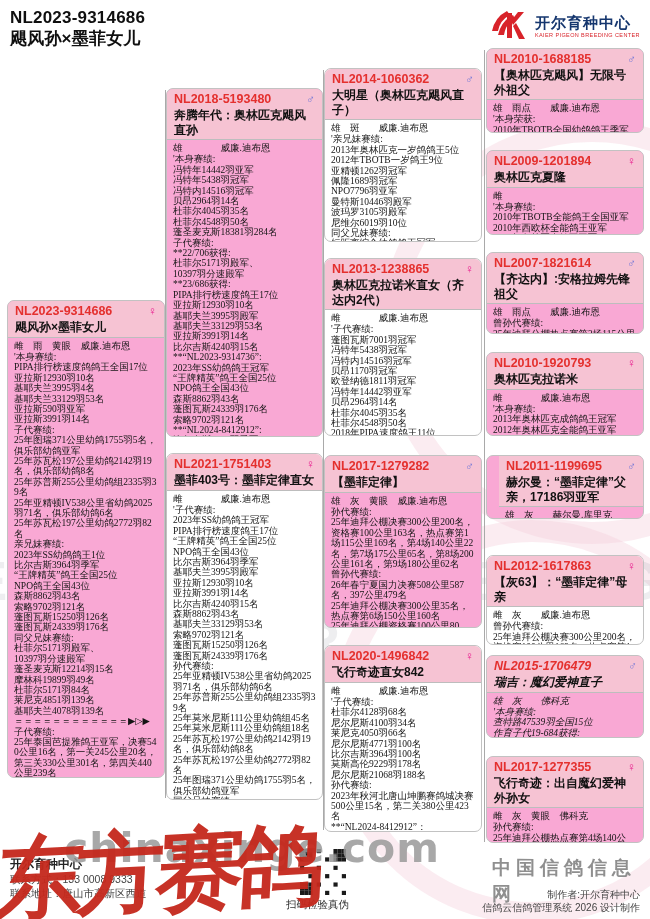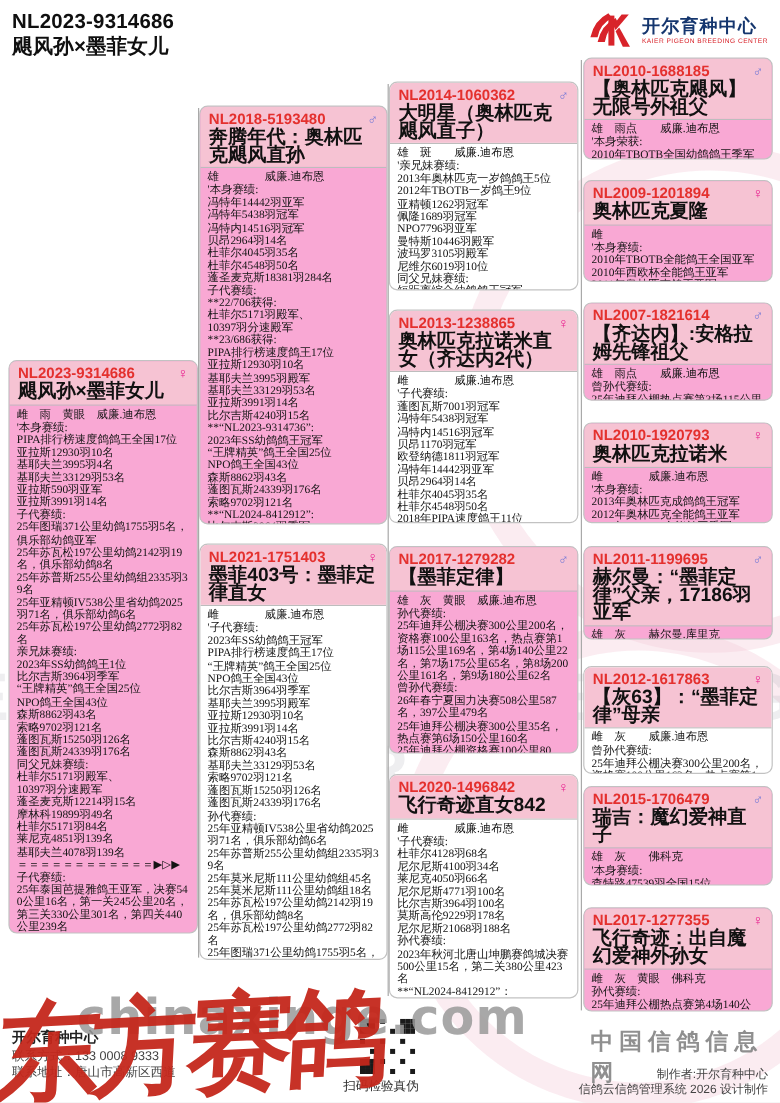--- a/index.html
+++ b/index.html
@@ -18,21 +18,21 @@
   .vline{position:absolute;z-index:1;width:1px;background:#a9a9a9;}
   
   .box{position:absolute;z-index:2;box-sizing:border-box;border:1px solid #c2c2c2;
        border-radius:7px;overflow:hidden;background:#fff;}
   .box.pink{background:#f9a8d4;}
   .box-header{background:#f6c3d3;padding:3px 7px 2px 7px;position:relative;}
   .box-id{color:#e4302e;font-weight:bold;font-size:12.5px;line-height:15px;}
   .gender{position:absolute;right:7px;top:3px;font-size:12px;font-weight:bold;line-height:14px;}
   .gender.male{color:#7d7dd6;}
   .gender.female{color:#e8188c;}
-  .box-name{font-weight:bold;font-size:16px;line-height:14.5px;color:#111;margin-top:1px;}
+  .box-name{font-weight:bold;font-size:12px;line-height:14.5px;color:#111;margin-top:1px;}
   .box-body{border-top:1px solid #bdbdbd;padding:3px 6px 2px 6px;
             font-family:"Liberation Serif","DejaVu Serif",serif;
             font-size:9.5px;line-height:10.4px;color:#141414;}
   .attr-line{margin-bottom:1px;}
   .res-line{word-break:break-all;}
   
   .ft{position:absolute;z-index:3;}
   .ft-company{left:10px;top:856px;font-size:12px;font-weight:bold;color:#222;}
   .ft-phone{left:10px;top:873px;font-size:10.5px;color:#444;}
   .ft-addr{left:10px;top:887px;font-size:10.5px;color:#444;}
@@ -325,21 +325,21 @@
           <div class="box-name">奥林匹克拉诺米</div>
         </div>
         <div class="box-body">
           <div class="attr-line">雌　　　　威廉.迪布恩</div>
           <div class="res-line">'本身赛绩:</div>
           <div class="res-line">2013年奥林匹克成鸽鸽王冠军</div>
           <div class="res-line">2012年奥林匹克全能鸽王亚军</div>
           <div class="res-line">2012年TBOTB全能鸽王季军</div>
         </div>
       </div>
-      <div class="box pink" style="left: 486px; top: 455px; width: 158px; height: 78px;">
+      <div class="box pink" style="left: 486px; top: 455px; width: 158px; height: 64px; padding-left: 12px;">
         <div class="box-header">
           <div class="box-id">NL2011-1199695</div>
           <span class="gender male">♂</span>
           <div class="box-name">赫尔曼：“墨菲定律”父亲，17186羽亚军</div>
         </div>
         <div class="box-body">
           <div class="attr-line">雄　灰　　赫尔曼.库里克</div>
           <div class="res-line">曾孙代赛绩:</div>
           <div class="res-line">25年迪拜公棚决赛300公里200名，资格赛100公里163名，热点</div>
         </div>
@@ -349,21 +349,21 @@
           <div class="box-id">NL2012-1617863</div>
           <span class="gender female">♀</span>
           <div class="box-name">【灰63】：“墨菲定律”母亲</div>
         </div>
         <div class="box-body">
           <div class="attr-line">雌　灰　　威廉.迪布恩</div>
           <div class="res-line">曾孙代赛绩:</div>
           <div class="res-line">25年迪拜公棚决赛300公里200名，资格赛100公里163名，热点赛第1场115公里169名，第4场140</div>
         </div>
       </div>
-      <div class="box pink" style="left: 486px; top: 655px; width: 158px; height: 83px;">
+      <div class="box pink" style="left: 486px; top: 655px; width: 158px; height: 83px; font-style: italic;">
         <div class="box-header">
           <div class="box-id">NL2015-1706479</div>
           <span class="gender male">♂</span>
           <div class="box-name">瑞吉：魔幻爱神直子</div>
         </div>
         <div class="box-body">
           <div class="attr-line">雄　灰　　佛科克</div>
           <div class="res-line">'本身赛绩:</div>
           <div class="res-line">查特路47539羽全国15位</div>
           <div class="res-line">作育子代19-684获得:</div>

